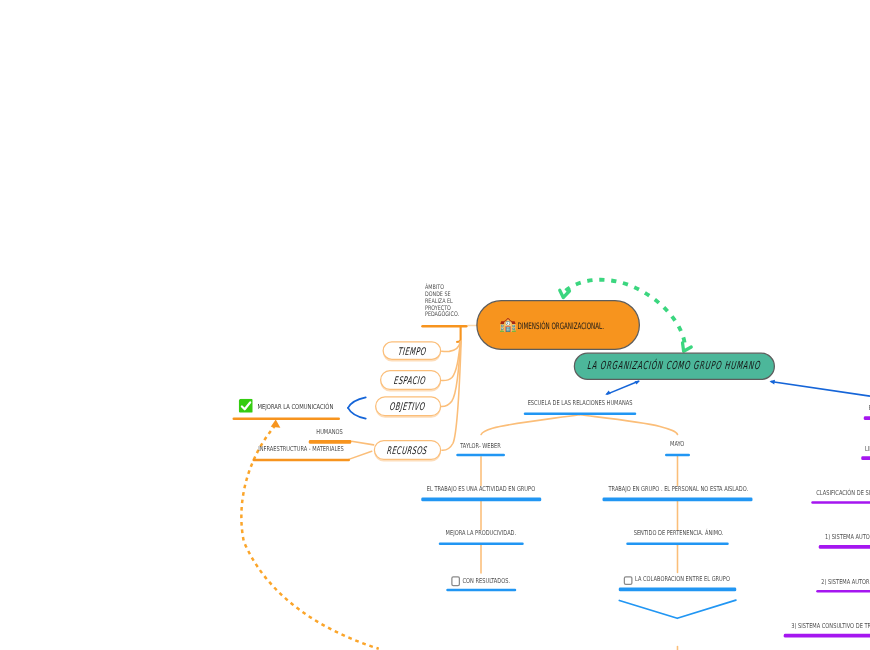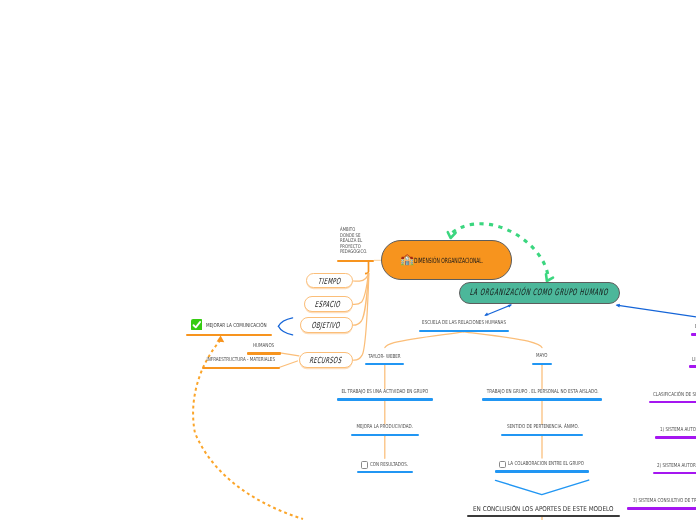--- a/index.html
+++ b/index.html
@@ -180,24 +180,20 @@
 <div class="ul" style="left:501.3px;top:424.8px;width:82.2px;height:11px;">
   <span class="tw"><span class="txt">SENTIDO DE PERTENENCIA. ÁNIMO.</span></span>
   <span class="bar" style="background:#2196F3;height:2.3px;"></span>
 </div>
 <div class="ul lft" style="left:494.9px;top:461.5px;width:94.2px;height:11px;">
   <span class="cb" style="left:4.0px;bottom:4.2px;width:7.5px;height:7.7px;"></span>
   <span class="tw" style="padding-left:13.3px;box-sizing:border-box;"><span class="txt">LA COLABORACION ENTRE EL GRUPO</span></span>
   <span class="bar" style="background:#2196F3;height:2.3px;"></span>
 </div>
 
-<div class="ul" style="left:466.8px;top:504px;width:153.3px;height:12.9px;">
-  <span class="tw" style="bottom:4.3px;height:6.6px;line-height:6.6px;"><span class="txt" style="font-size:6.6px;line-height:6.6px;color:#333;transform:scaleX(0.959);">EN CONCLUSIÓN LOS APORTES DE ESTE  MODELO</span></span>
-  <span class="bar" style="background:#3a3a3a;height:2.0px;"></span>
-</div>
 
 <div class="ul lft" style="left:690.8px;top:324.8px;width:70px;height:11px;">
   <span class="tw" style="padding-left:4px;box-sizing:border-box;"><span class="txt">ESCUELA DE LOS SISTEMAS</span></span>
   <span class="bar" style="background:#A516F0;height:2.6px;"></span>
 </div>
 <div class="ul lft" style="left:688.9px;top:357.0px;width:30px;height:11px;">
   <span class="tw" style="padding-left:3px;box-sizing:border-box;"><span class="txt">LIKERT</span></span>
   <span class="bar" style="background:#A516F0;height:2.6px;"></span>
 </div>
 <div class="ul lft" style="left:648.7px;top:392.3px;width:72px;height:11px;">

